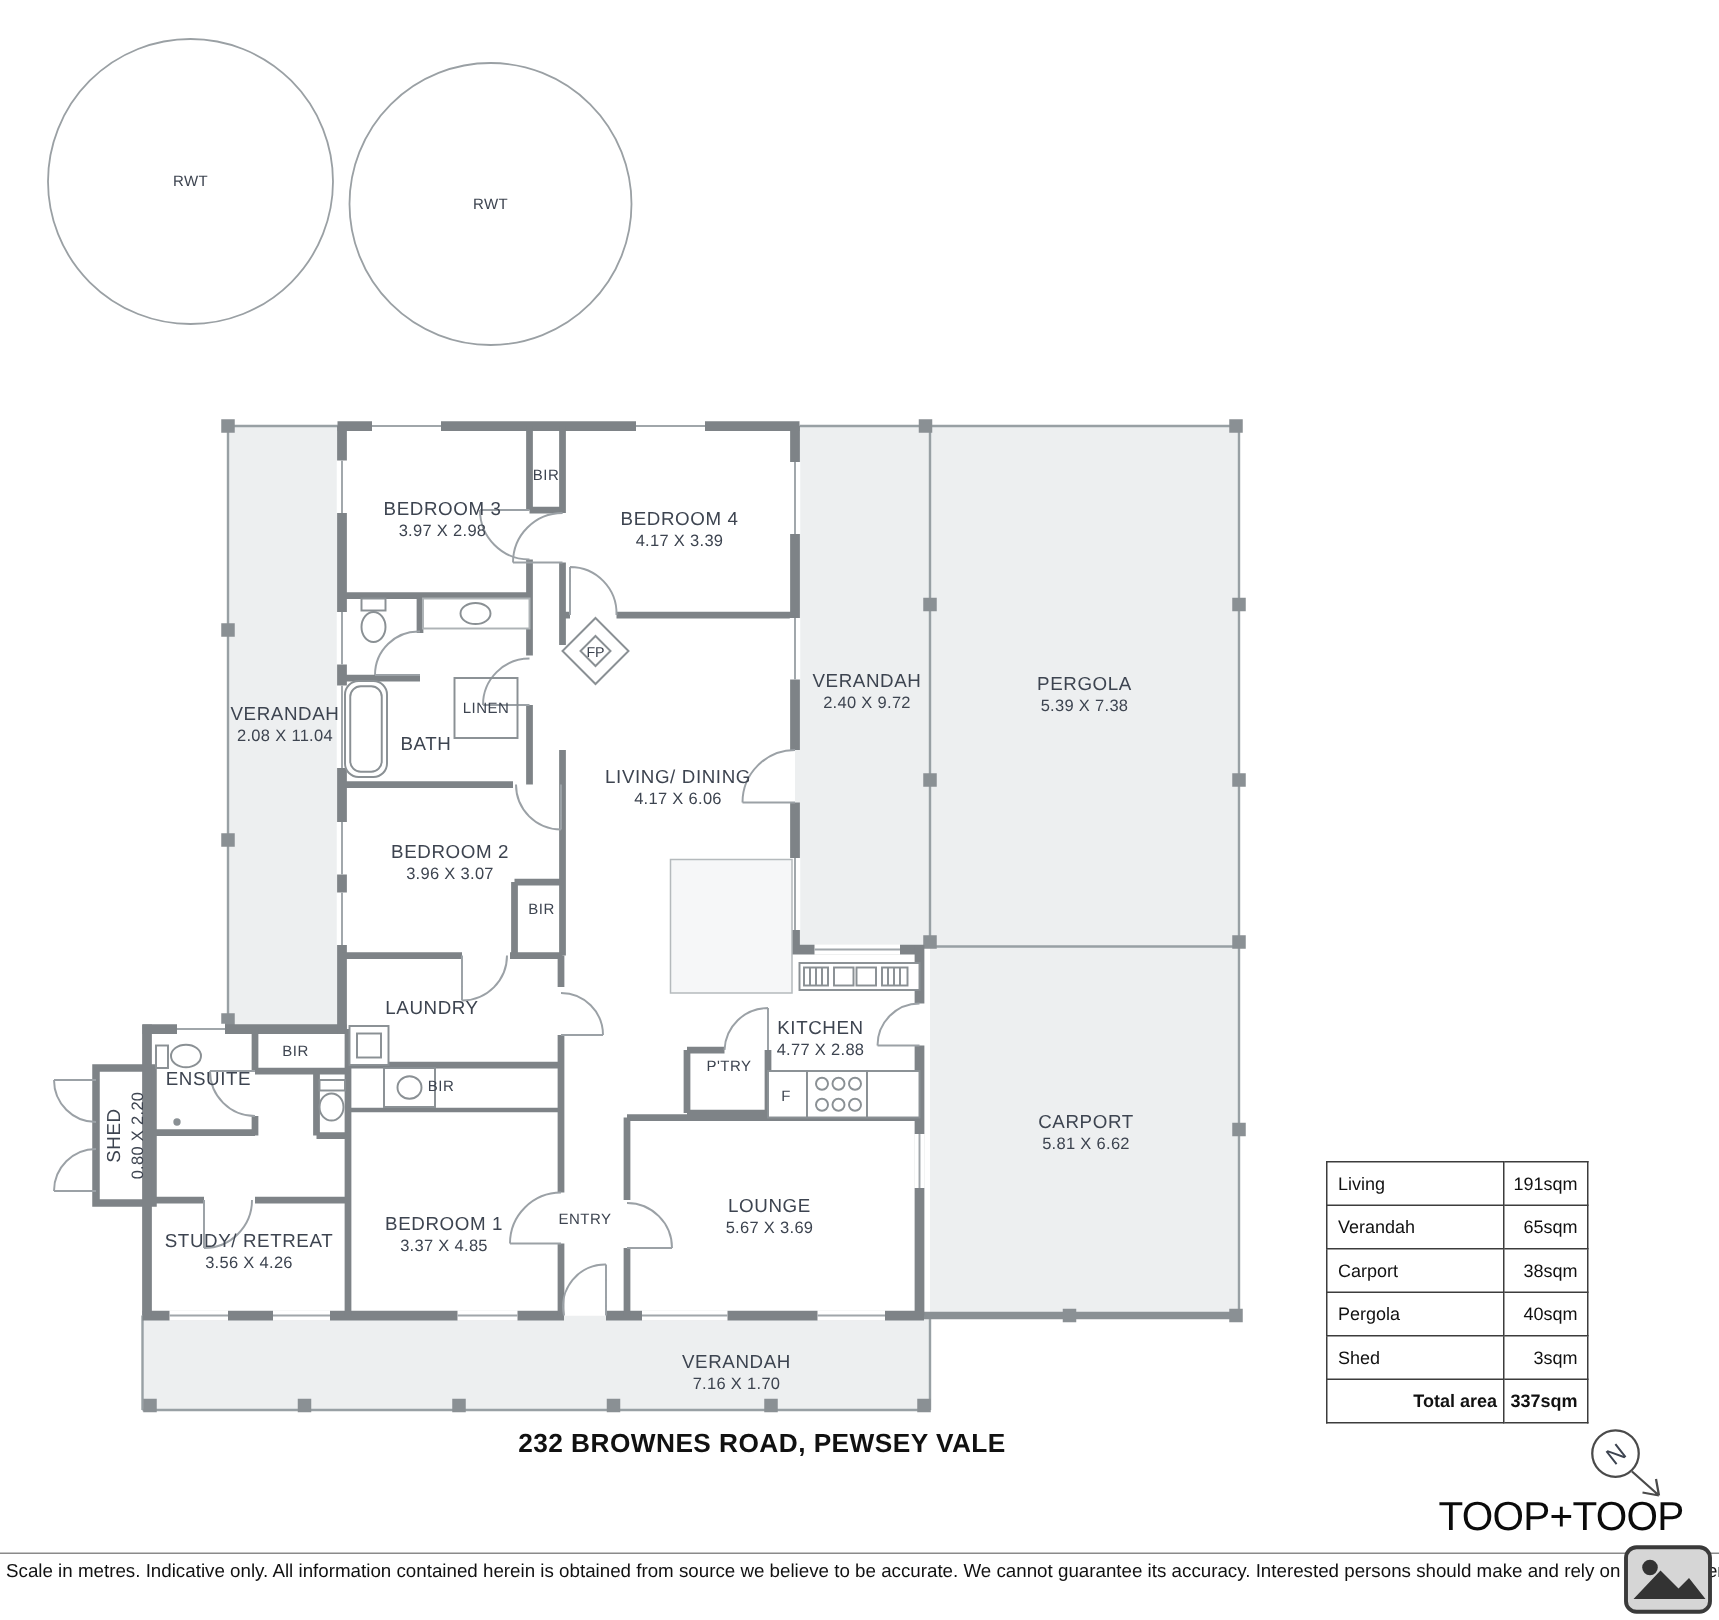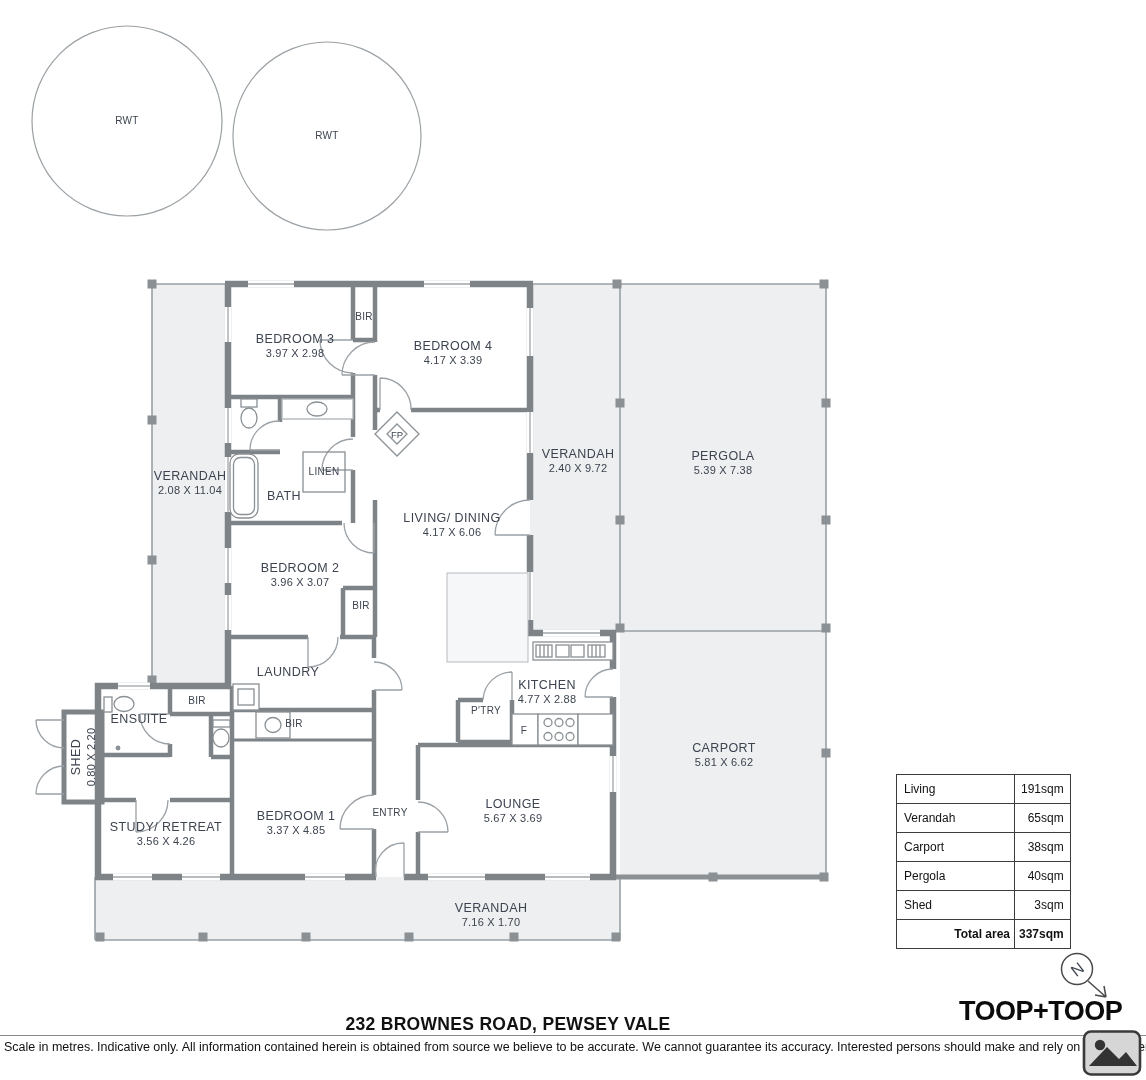--- a/index.html
+++ b/index.html
@@ -5,28 +5,28 @@
   html,body{margin:0;padding:0;background:#fff;}
   .page{position:relative;width:1146px;height:1080px;background:#ffffff;overflow:hidden;
         font-family:"Liberation Sans", sans-serif;}
   .plan-svg{position:absolute;left:0;top:0;z-index:5;pointer-events:none;}
   svg text{font-family:"Liberation Sans", sans-serif;fill:#3d4450;}
   .rname{font-size:12.5px;letter-spacing:.4px;}
   .rdim{font-size:11px;letter-spacing:.2px;}
   .rsmall{font-size:10px;letter-spacing:.3px;}
   .rtiny{font-size:9.5px;}
   .area-table{position:absolute;left:884px;top:774px;z-index:3;border-collapse:collapse;
-              font-size:12px;color:#111;margin-left:12px;}
+              font-size:12px;color:#111;}
   .area-table td{border:1px solid #3c3c3c;}
   .area-table td.l{width:106px;padding:7px 4px 7px 7px;}
   .area-table td.v{width:44px;text-align:right;padding:7px 6px 7px 4px;}
   .area-table tr.total td{font-weight:bold;text-align:right;}
-  .addr-title{position:absolute;left:308px;top:1014px;width:400px;z-index:3;text-align:center;
+  .addr-title{position:absolute;left:308px;top:952px;width:400px;z-index:3;text-align:center;
               font-size:17.5px;font-weight:bold;color:#111;letter-spacing:.3px;}
-  .logo-text{position:absolute;left:959px;top:996px;z-index:3;font-size:27px;font-weight:700;
+  .logo-text{position:absolute;left:959px;top:996px;z-index:3;font-size:27px;font-weight:400;
              color:#0b0b0b;letter-spacing:-.5px;}
   .disclaimer{position:absolute;left:0;top:1035px;width:1146px;z-index:2;border-top:1px solid #8a8a8a;
               padding:4px 0 0 4px;font-size:12.5px;color:#111;white-space:nowrap;overflow:hidden;}
 </style>
 </head>
 <body>
 
 <div class="page">
 
   <table class="area-table">

